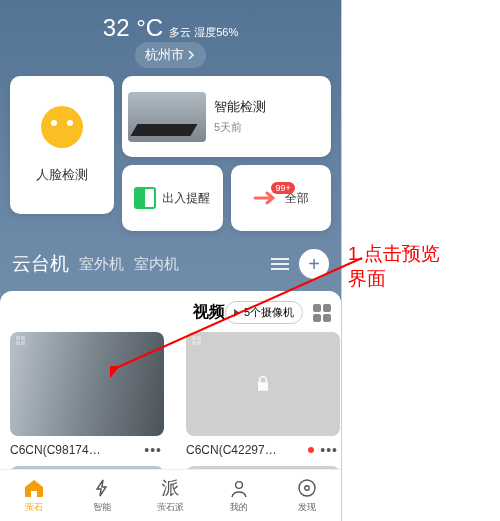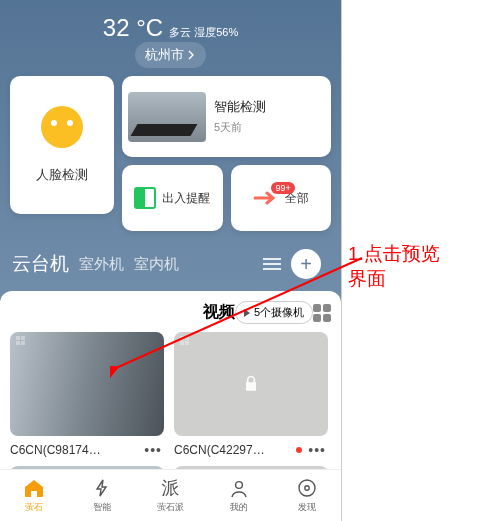--- a/index.html
+++ b/index.html
@@ -110,21 +110,21 @@
   .all-icon svg { display:block; }
   .badge {
     position:absolute; top:-8px; right:-16px;
     background:#ef4444; color:#fff;
     font-size:9px; padding:1px 4px; border-radius:8px;
   }
   .small-label { font-size: 12px; color: #333; }
   
   .tabs {
     display:flex; align-items:center; gap:10px;
-    padding: 18px 20px 8px 12px;
+    padding: 18px 12px 8px 12px;
     color:#fff;
   }
   .tab { font-size:15px; color: rgba(255,255,255,0.75);}
   .tab.active { font-size:19px; font-weight:500; color:#fff;}
   .tabs-spacer { flex:1; }
   .hamb { display:flex; flex-direction:column; gap:3px; }
   .hamb span { width:18px; height:2px; background: rgba(255,255,255,0.85); }
   .plus {
     width:30px; height:30px; background:#fff; border-radius:50%;
     display:flex; align-items:center; justify-content:center;
@@ -133,31 +133,31 @@
   
   .video-section {
     background:#fff;
     border-top-left-radius:12px; border-top-right-radius:12px;
     margin-top:4px;
     padding:10px 10px 0 10px;
     height: 300px;
   }
   .video-head { display:flex; align-items:center; justify-content:flex-end; margin-bottom:8px;}
   .video-title { font-size:16px; font-weight:600; }
-  .head-right { display:flex; align-items:center;}
+  .head-right { display:flex; gap:10px; align-items:center;}
   .cam-pill {
     border:1px solid #ccc; border-radius:14px;
     padding:3px 8px; font-size:11px; display:flex; gap:4px; align-items:center;
   }
   .play-tri {
     width:0;height:0;border-left:6px solid #555;border-top:4px solid transparent;border-bottom:4px solid transparent;
   }
   .grid-icon { display:grid; grid-template-columns:repeat(2,8px); grid-template-rows:repeat(2,8px); gap:2px;}
   .grid-icon span{ background:#888; border-radius:2px; }
-  .thumbs { display:flex; gap:10px; }
+  .thumbs { display:flex; gap:22px; }
   .thumb-card { width: 154px; }
   .thumb {
     width: 154px; height: 104px;
     background: linear-gradient(#3a414a, #5a6572);
     border-radius:8px;
     position: relative;
     display:flex; align-items:center; justify-content:center;
   }
   .thumb1 {
     background: linear-gradient(100deg,#b9c2ca 0%,#7c868e 50%,#4b525a 100%);

